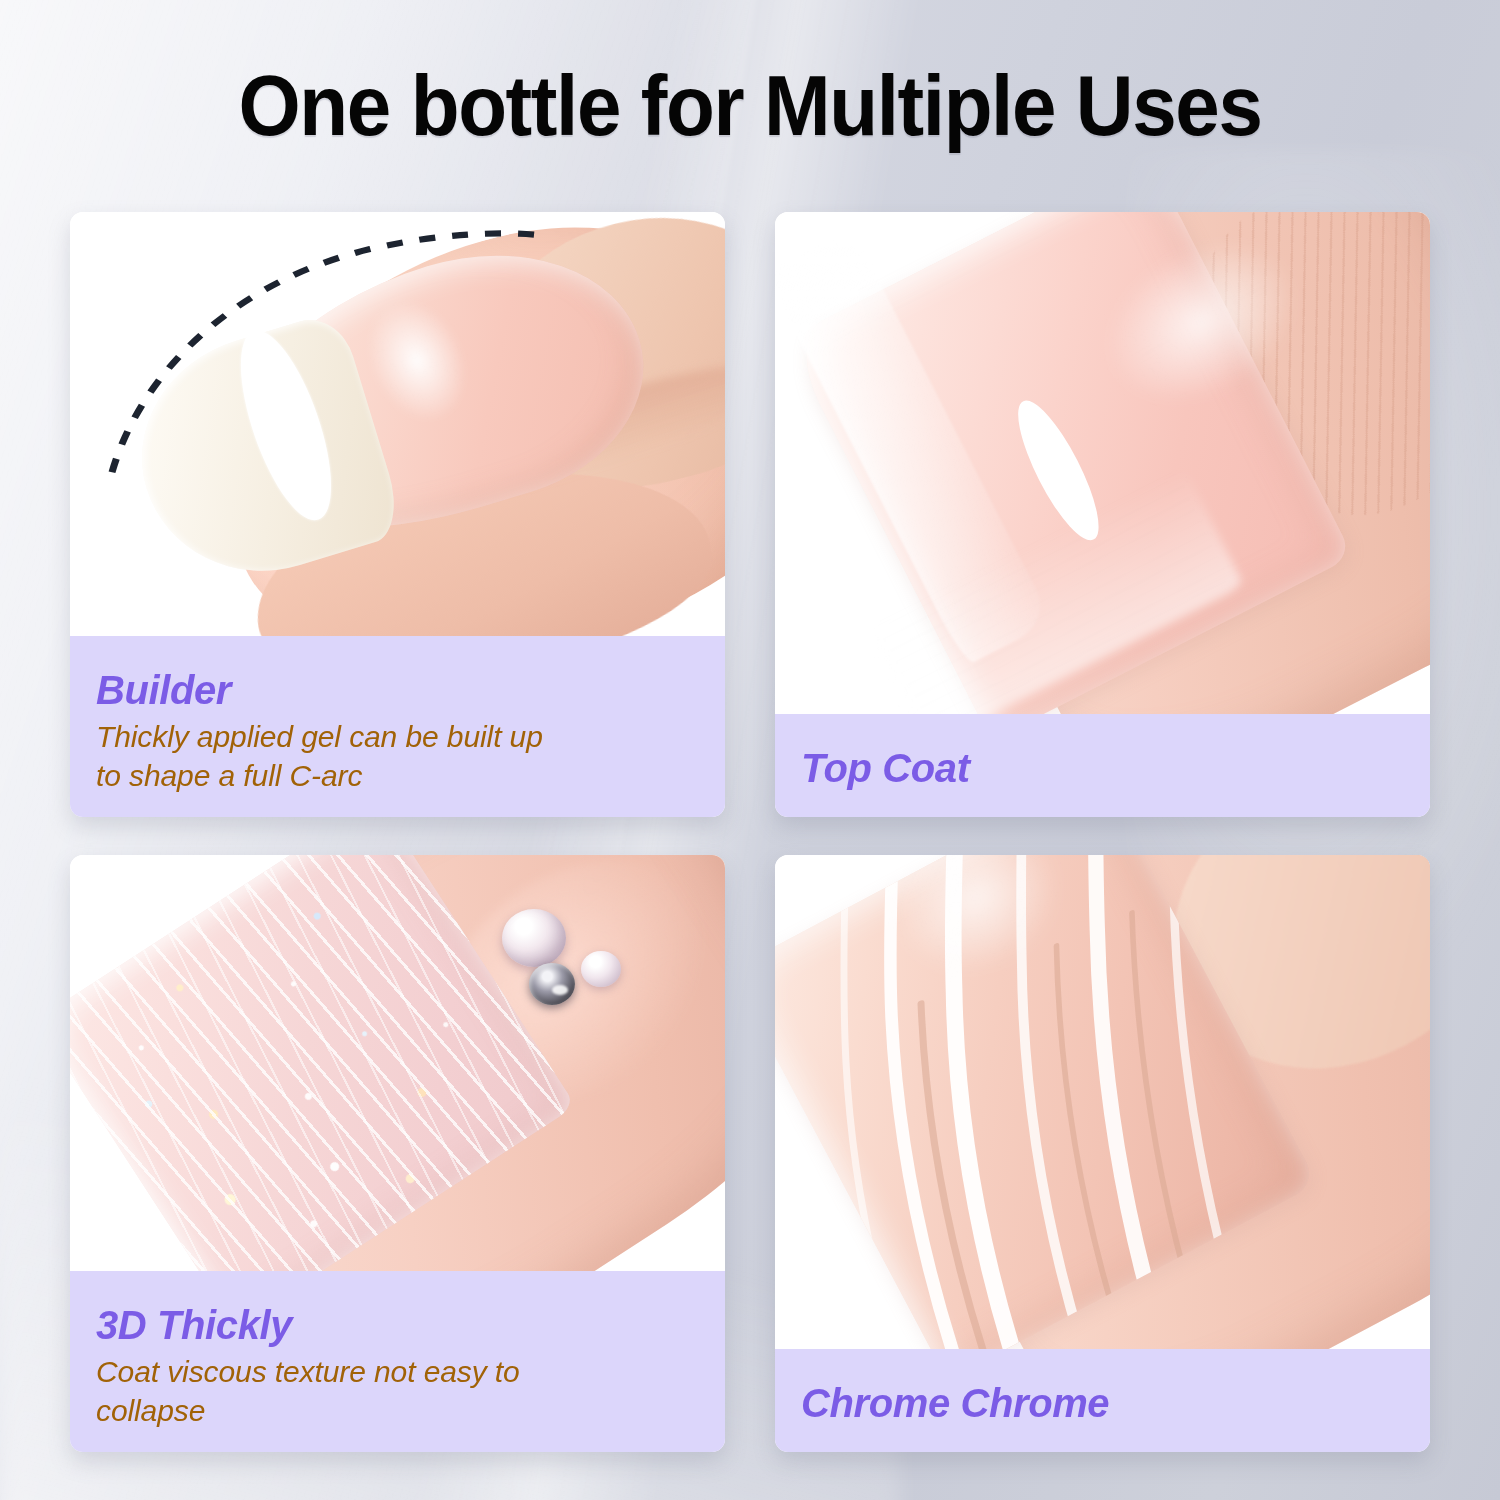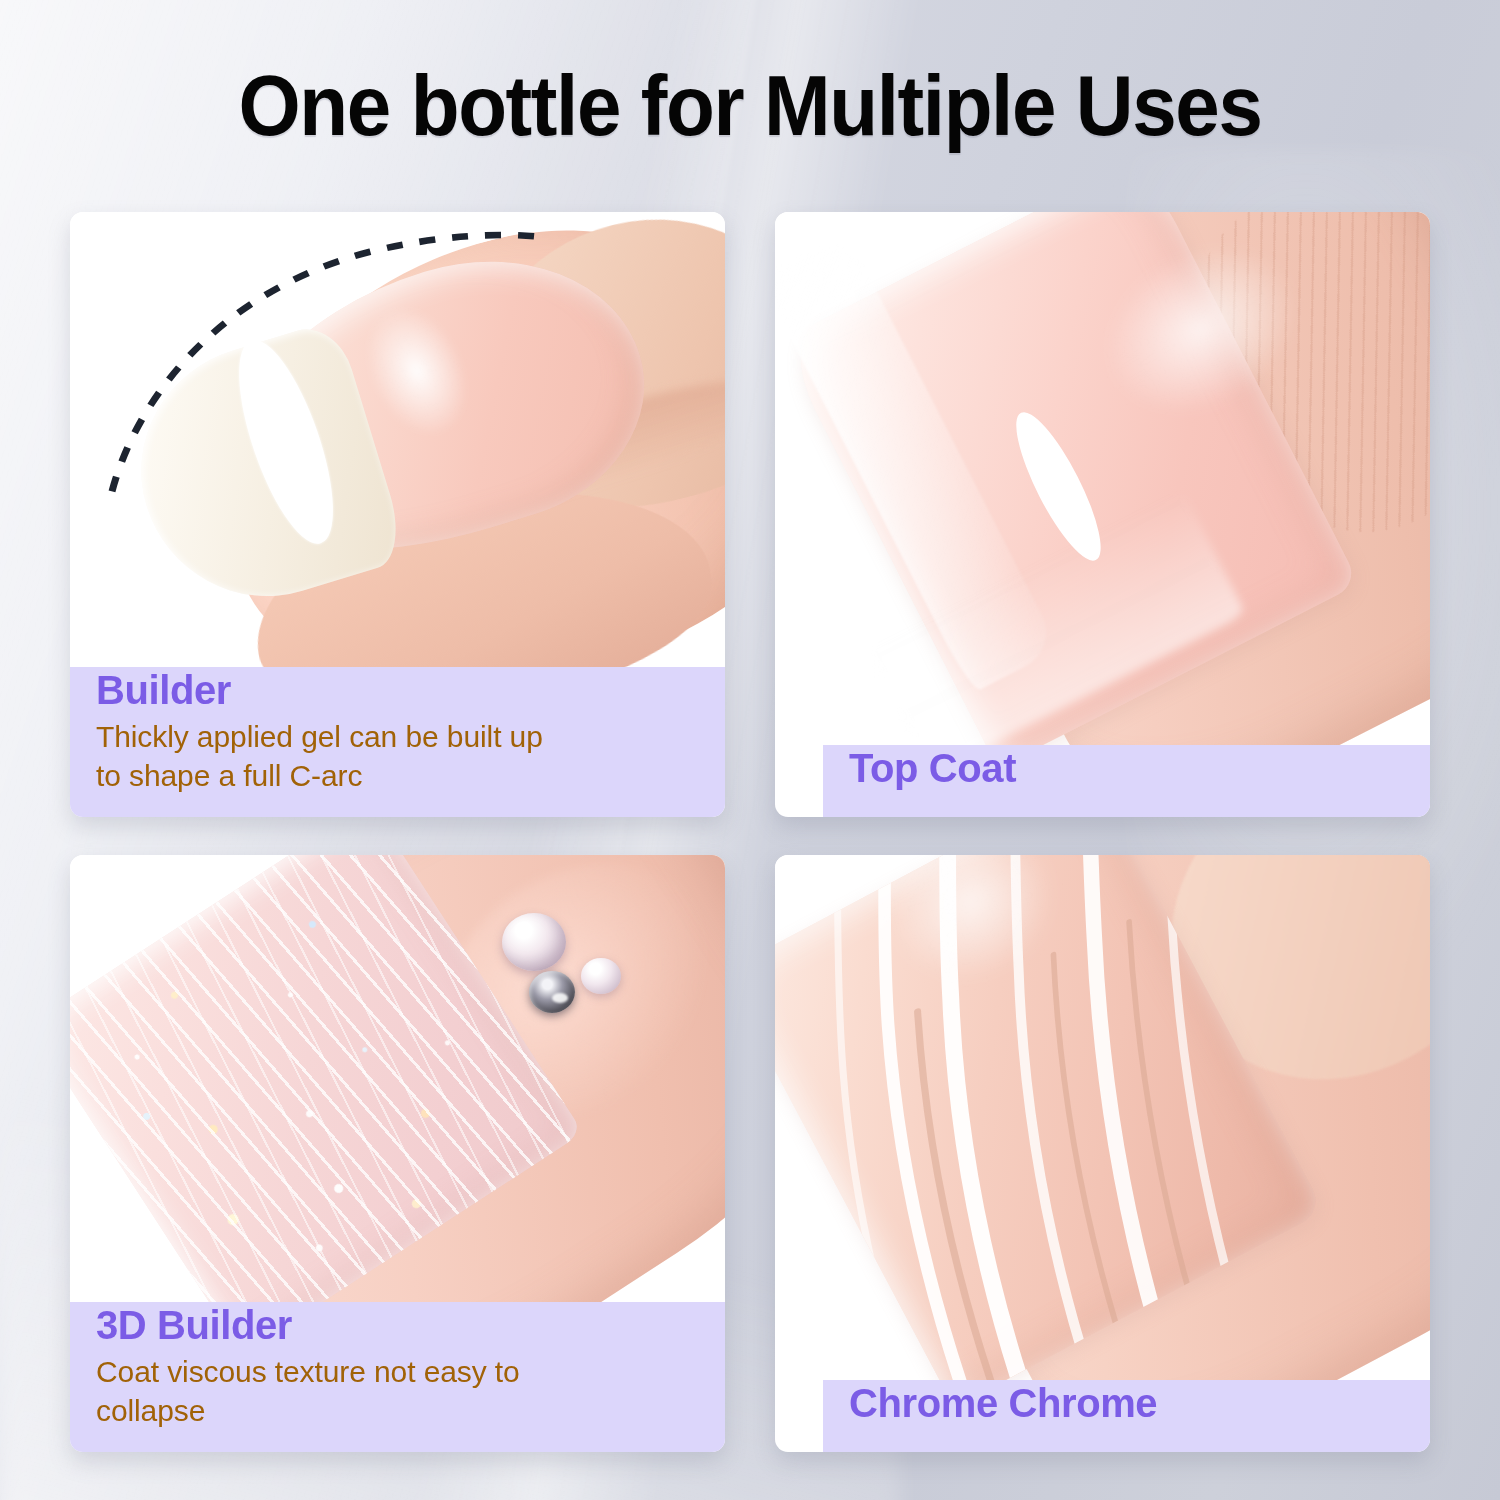--- a/index.html
+++ b/index.html
@@ -97,23 +97,24 @@
   .photo {
     position:relative;
     flex:1 1 auto;
     background:#ffffff;
     overflow:hidden;
   }
 
   .caption {
     flex:0 0 auto;
     background:#dcd6fb;
-    padding:2px 26px 22px 26px;
-  }
-  .card-2 .caption, .card-4 .caption { background:#dcd6fb;margin-left:48px; }
+    padding:33px 26px 22px 26px;
+    font-style:italic;
+  }
+  .card-2 .caption, .card-4 .caption { background:#dcd6fb; }
 
   .cap-title {
     font-family:"Liberation Sans", sans-serif;
     font-weight:700;
     font-size:40px;
     line-height:1.06;
     color:#7b5ce6;
     letter-spacing:-0.4px;
     margin-bottom:6px;
   }
@@ -477,21 +478,21 @@
       <div class="abs p3-nail">
         <div class="p3-glitter"></div>
         <div class="p3-lines"></div>
         <div class="p3-lines2"></div>
       </div>
       <div class="abs p3-pearl-a"></div>
       <div class="abs p3-pearl-b"></div>
       <div class="abs p3-gem"></div>
     </div>
     <div class="caption">
-      <div class="cap-title">3D Builder</div>
+      <div class="cap-title">3D Thickly</div>
       <div class="cap-body">Coat viscous texture not easy to
 collapse</div>
     </div>
   </div>
 
   <div class="card card-4">
     <div class="photo">
       <div class="abs p4-finger"></div>
       <div class="abs p4-knuckle"></div>
       <div class="abs p4-nail">

